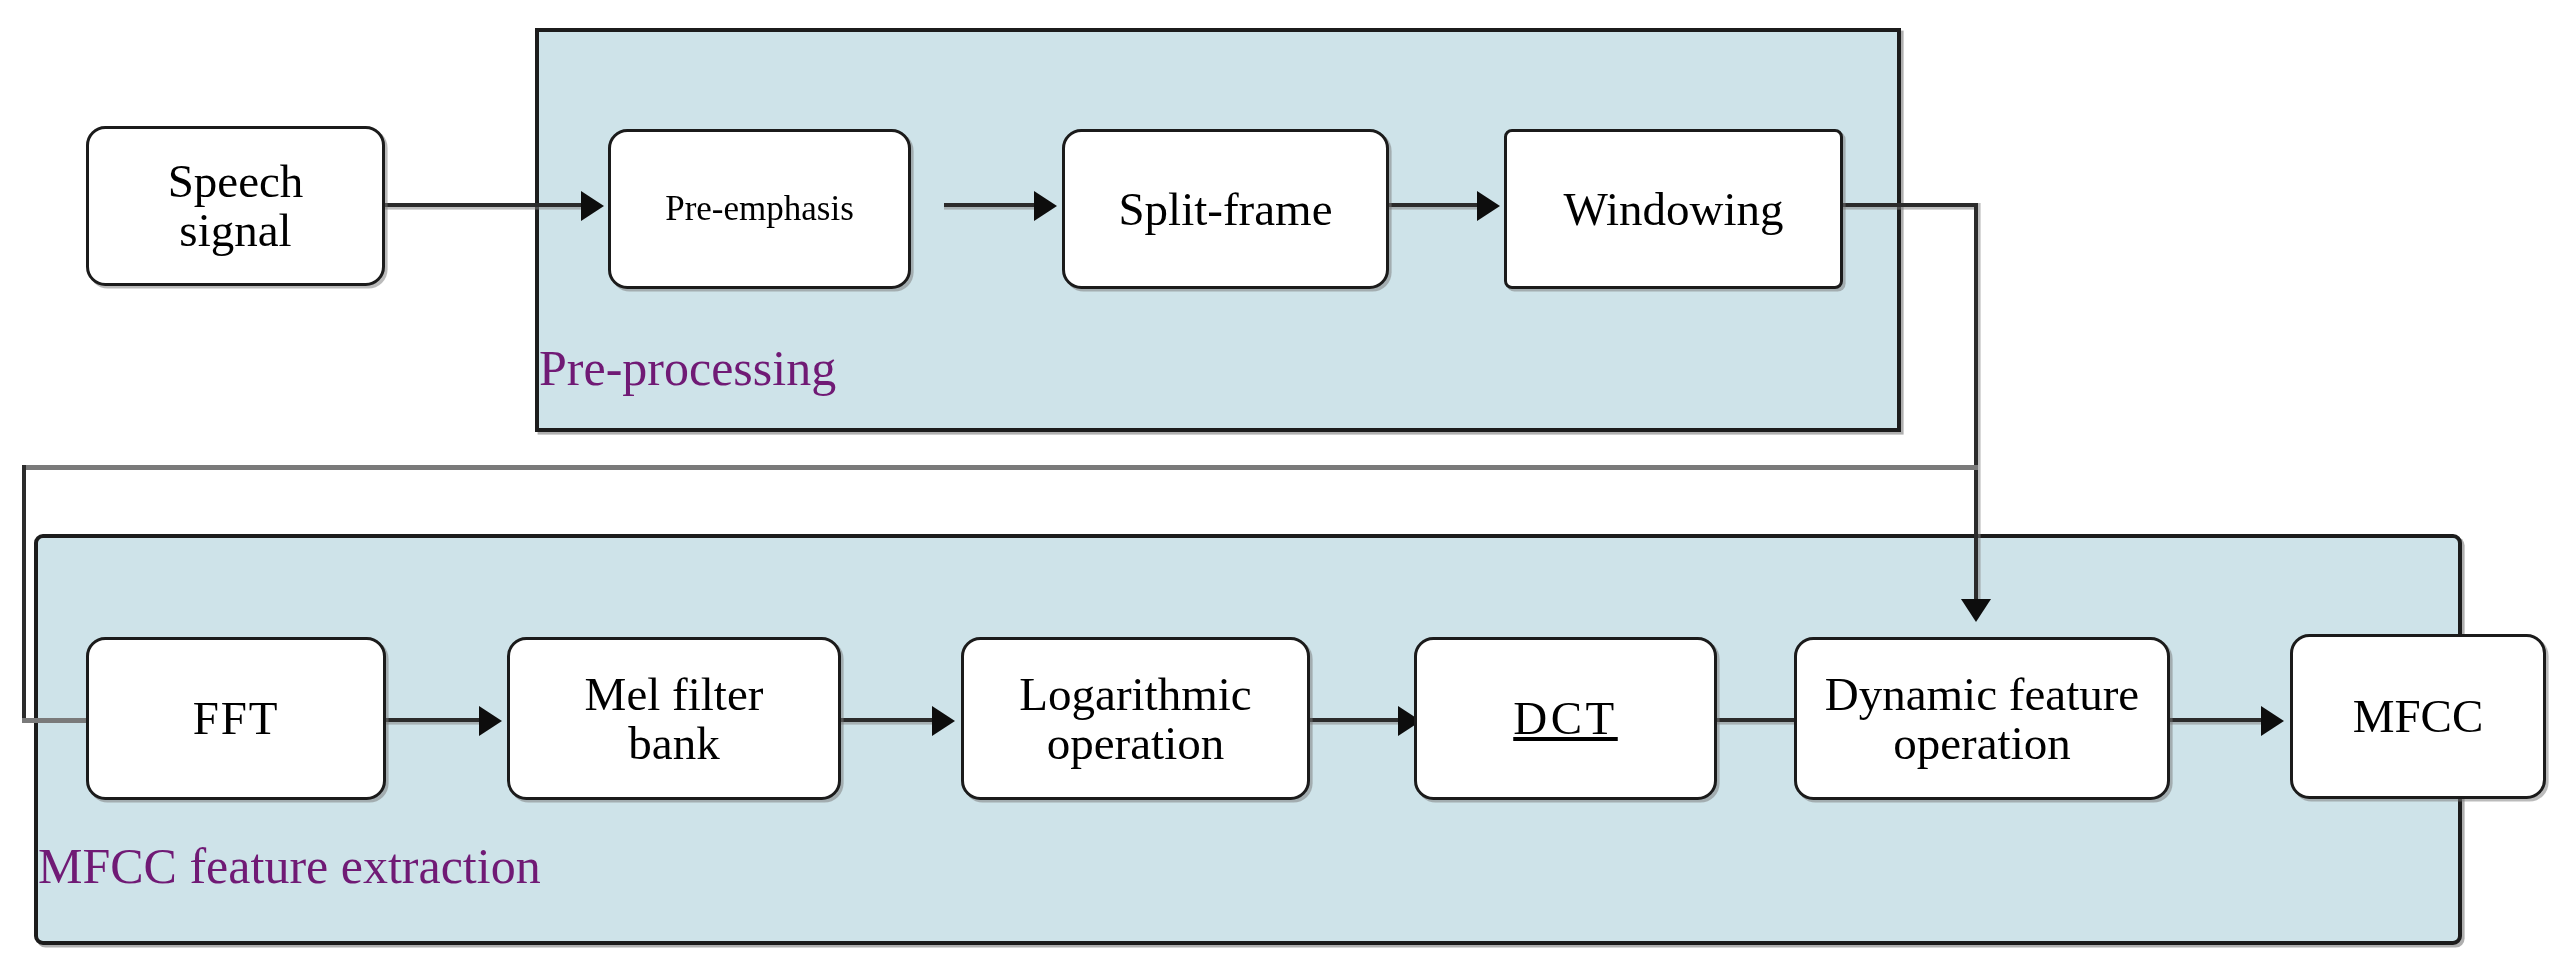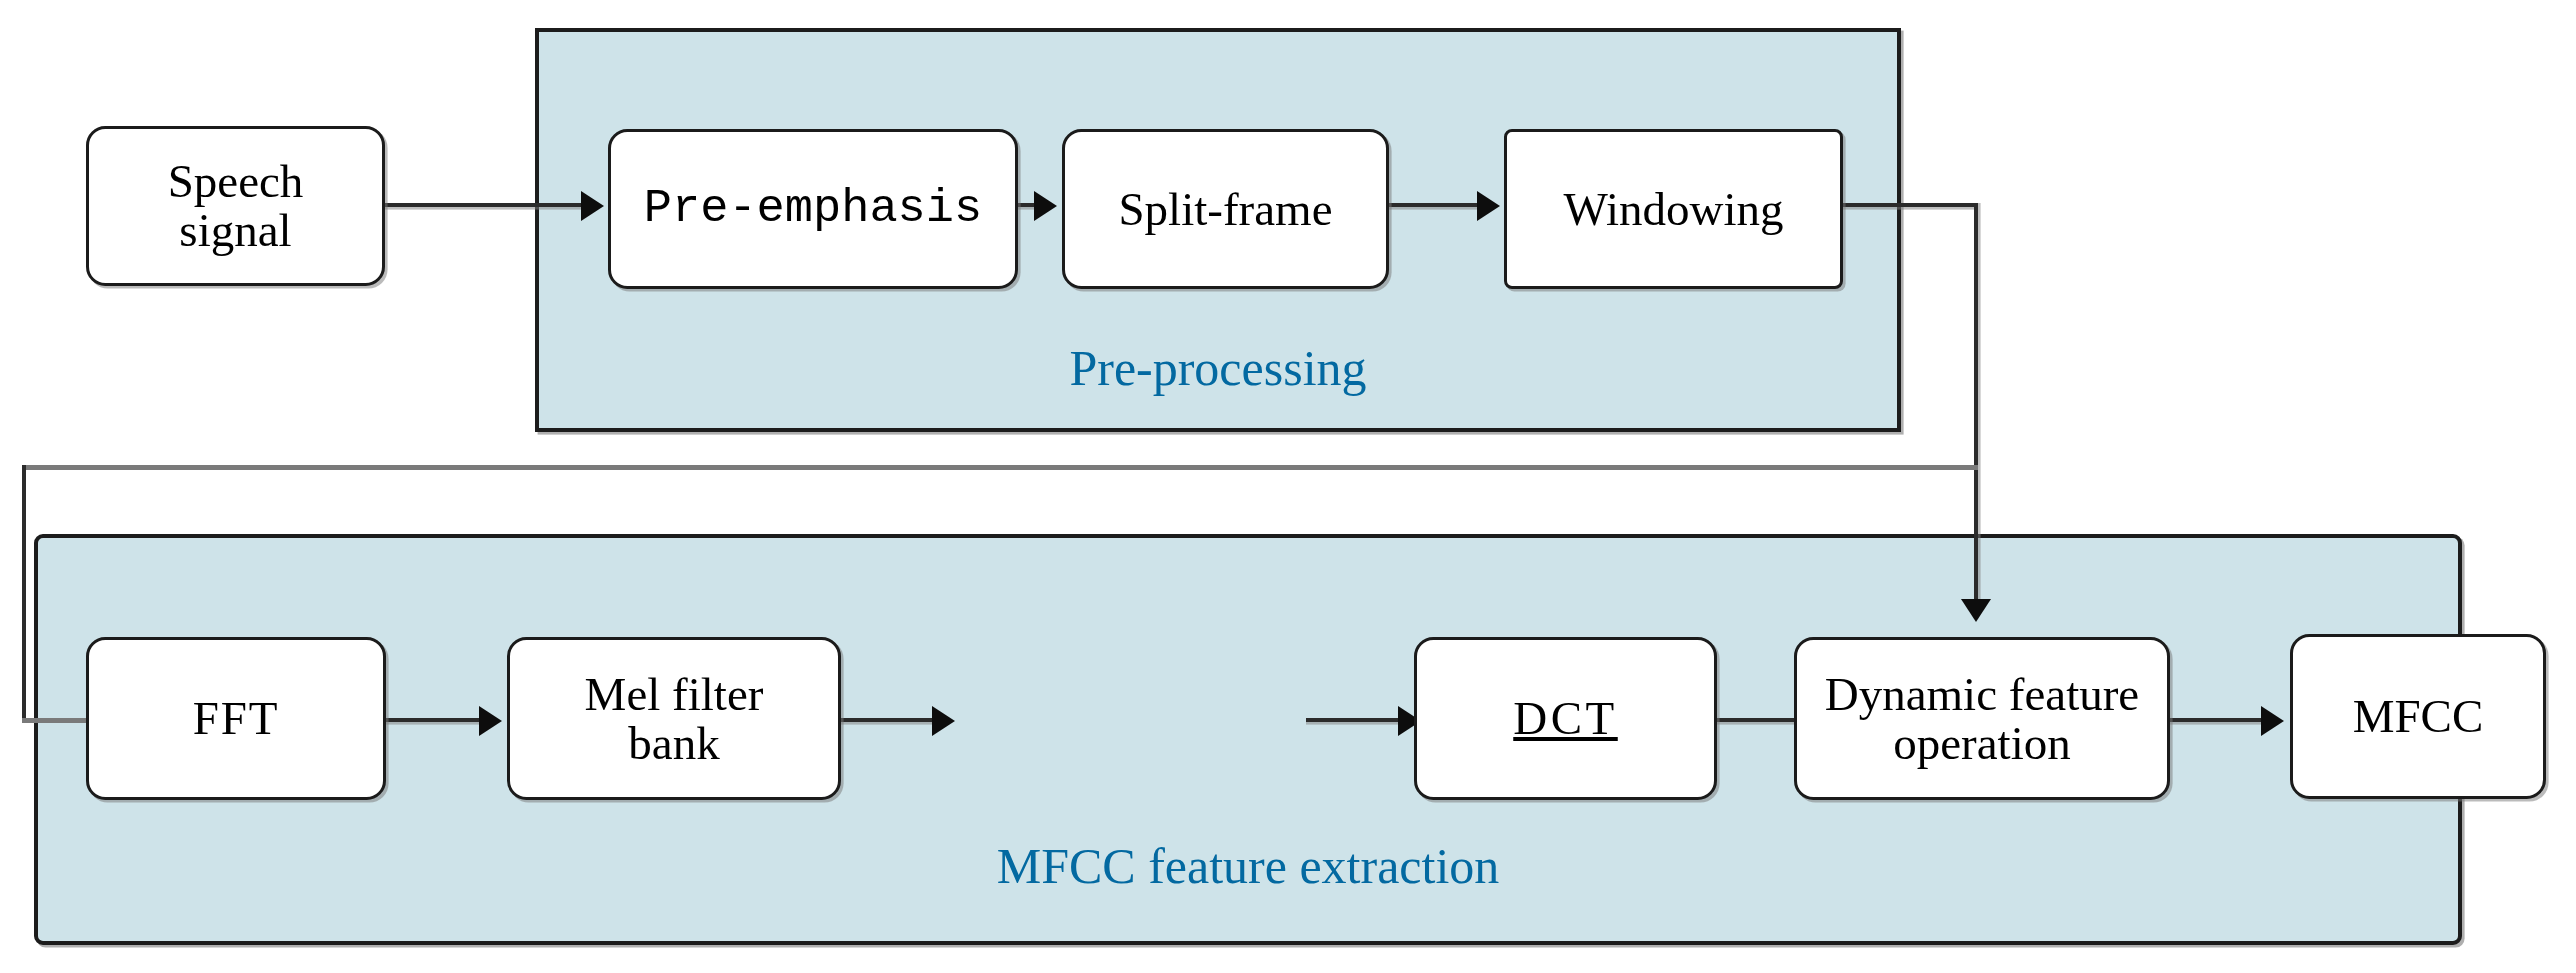--- a/index.html
+++ b/index.html
@@ -22,22 +22,22 @@
     position: absolute;
     background: #cee3e9;
     border: 4.4px solid #1c1c1c;
     box-sizing: border-box;
     box-shadow: 2.6px 2.6px 0 rgba(110,110,110,0.55);
   }
   .group-label {
     position: absolute;
     left: 0;
     right: 0;
-    text-align: center;
-    color: #0369a1;
+    text-align: left;
+    color: #701a75;
     white-space: nowrap;
   }
   
   .node {
     position: absolute;
     background: #ffffff;
     border: 3.5px solid #1b1b1b;
     border-radius: 19.3px;
     box-sizing: border-box;
     display: flex;
@@ -133,21 +133,21 @@
   <div class="hline" style="left:2165px; top:718px; width:105px;"></div>
   <div class="arrow-r" style="left:2261px; top:706px;"></div>
 
   <div class="node" style="left:86px; top:126px; width:299px; height:160px; font-size:47px;">
     <div>
       <span>Speech</span>
       <span class="l2">signal</span>
     </div>
   </div>
 
-  <div class="node" style="left:608px; top:129px; width:410px; height:160px; font-size:47px;font-family:Liberation Mono, monospace;">
+  <div class="node" style="left:608px; top:129px; width:303px; height:160px; font-size:35px;">
     <div>
       <span>Pre-emphasis</span>
     </div>
   </div>
 
   <div class="node" style="left:1062px; top:129px; width:327px; height:160px; font-size:47px;">
     <div>
       <span>Split-frame</span>
     </div>
   </div>
@@ -164,20 +164,26 @@
     </div>
   </div>
 
   <div class="node" style="left:507px; top:637px; width:334px; height:163px; font-size:47px;">
     <div>
       <span>Mel filter</span>
       <span class="l2">bank</span>
     </div>
   </div>
 
+  <div class="node" style="left:961px; top:637px; width:349px; height:163px; font-size:47px;">
+    <div>
+      <span>Logarithmic</span>
+      <span class="l2">operation</span>
+    </div>
+  </div>
 
   <div class="node" style="left:1414px; top:637px; width:303px; height:163px; font-size:47px; letter-spacing:3.5px;text-decoration:underline;">
     <div>
       <span>DCT</span>
     </div>
   </div>
 
   <div class="node" style="left:1794px; top:637px; width:376px; height:163px; font-size:47px;">
     <div>
       <span>Dynamic feature</span>

